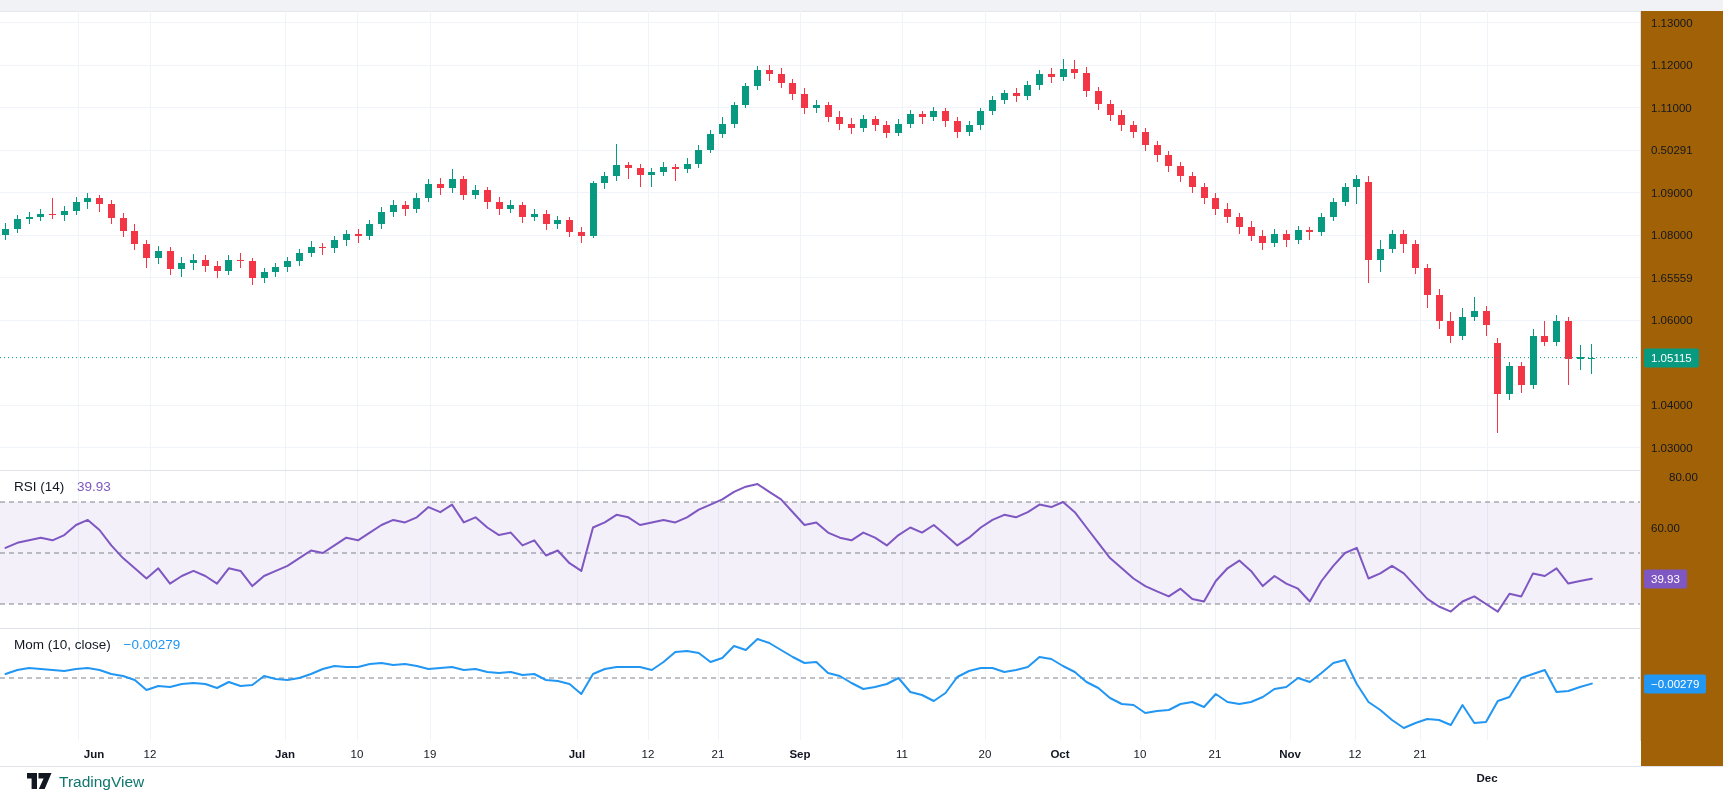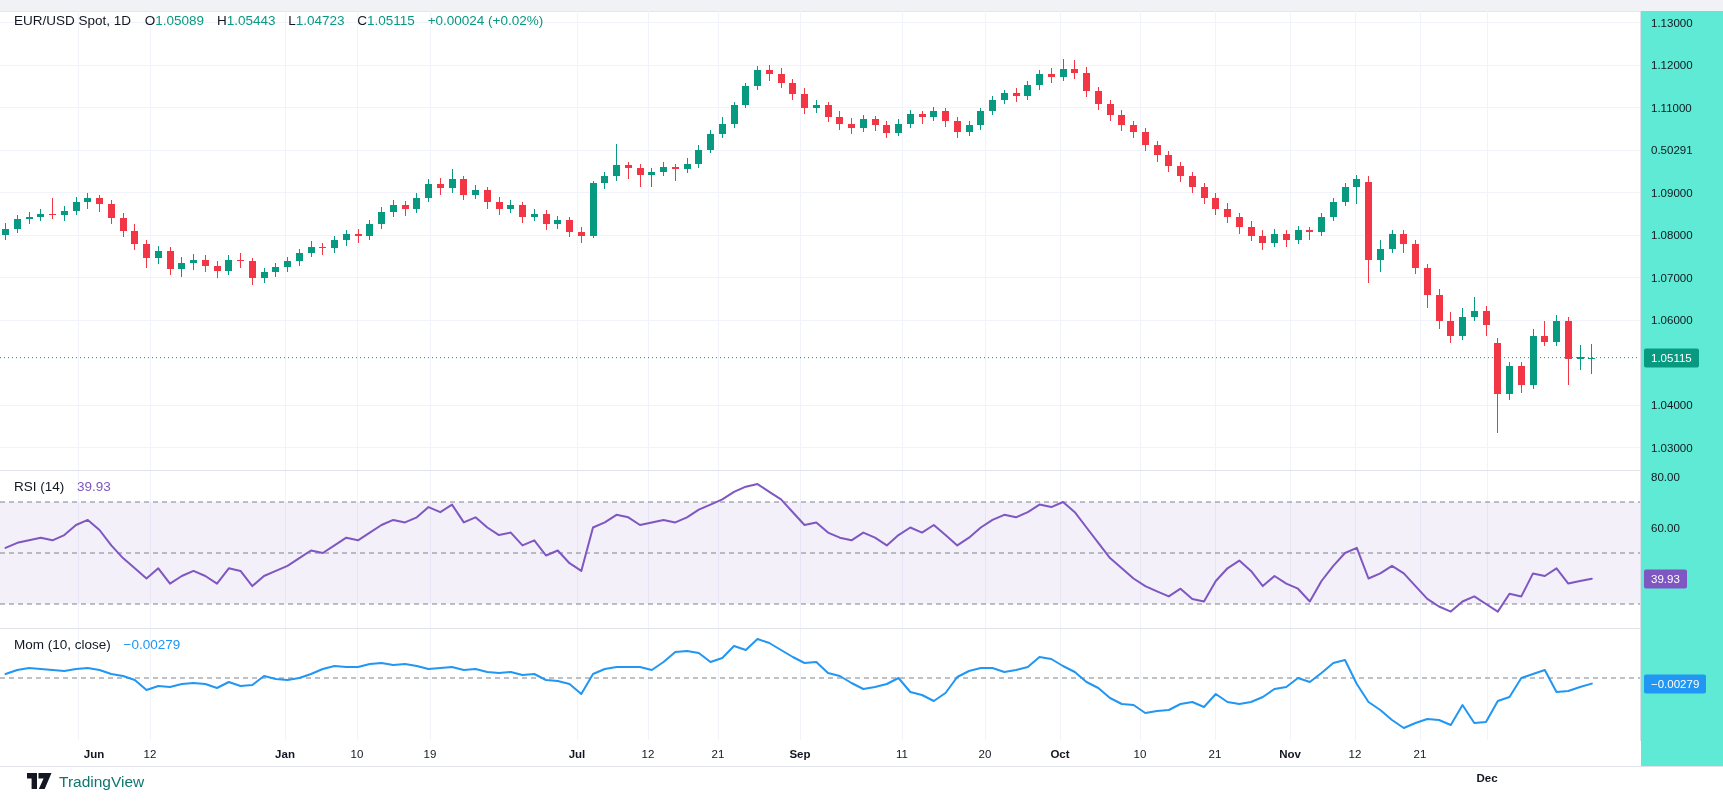--- a/index.html
+++ b/index.html
@@ -6,21 +6,21 @@
     font-family:"Liberation Sans","DejaVu Sans",sans-serif;-webkit-font-smoothing:antialiased;}
   #app{position:relative;width:1723px;height:803px;background:#fff;}
   .topstrip{position:absolute;left:0;top:0;width:1723px;height:11px;background:#f0f2f5;border-bottom:1px solid #e4e7ee;}
   #chart-svg{position:absolute;left:0;top:0;}
   .legend{position:absolute;left:14px;font-size:13.5px;color:#131722;white-space:nowrap;z-index:5;}
   .legend .sym{font-weight:500;margin-right:10px;}
   .legend .lbl{color:#131722;}
   .legend .grn{color:#089981;margin-right:9px;}
   .legend .pur{color:#7e57c2;margin-left:9px;}
   .legend .blu{color:#2196f3;margin-left:9px;}
-  .axis-area{position:absolute;left:1640px;top:11px;width:83px;height:755px;border-left:1px solid #dde0e7;background:#5eead4;z-index:4;}
+  .axis-area{position:absolute;left:1640px;top:11px;width:83px;height:755px;border-left:1px solid #dde0e7;background:#a16207;z-index:4;}
   .axis-label{position:absolute;left:10px;transform:translateY(-50%);font-size:11.5px;color:#131722;white-space:nowrap;}
   .badge{position:absolute;left:3px;transform:translateY(-50%);color:#fff;font-size:11.5px;line-height:19px;
     padding:0 7px;border-radius:2px;white-space:nowrap;z-index:6;}
   .sep{position:absolute;left:0;width:1641px;height:1px;background:#e0e3eb;z-index:3;}
   .time-axis{position:absolute;left:0;top:741px;width:1641px;height:25px;background:#fff;z-index:4;}
   .time-label{position:absolute;top:7px;transform:translateX(-50%);font-size:11.5px;color:#131722;}
   .time-label.bold{font-weight:700;}
   .brand{position:absolute;left:27px;top:771px;display:flex;align-items:center;gap:7px;z-index:5;}
   .brand-text{font-size:15.5px;font-weight:500;color:#0f766e;}
 </style>
@@ -336,28 +336,20 @@
         <line x1="1580" x2="1580" y1="344.6499999999994" y2="370.14999999999947" stroke="#089981" stroke-width="1" shape-rendering="crispEdges"></line>
         <rect x="1576.5" y="357.3999999999999" width="7" height="1.699999999999818" fill="#089981" shape-rendering="crispEdges"></rect>
         <line x1="1591.75" x2="1591.75" y1="343.6724999999996" y2="374.2724999999991" stroke="#089981" stroke-width="1" shape-rendering="crispEdges"></line>
         <rect x="1588.25" y="357.61249999999944" width="7" height="1.5" fill="#089981" shape-rendering="crispEdges"></rect>
       </g>
       <polyline points="5.5,547.9 17.3,542.8 29.0,540.3 40.8,537.7 52.5,540.3 64.3,535.1 76.0,525.0 87.8,519.9 99.5,530.0 111.3,545.4 123.0,558.1 134.8,568.3 146.5,578.5 158.3,568.3 170.0,583.6 181.8,576.0 193.5,570.9 205.3,576.0 217.0,583.6 228.8,568.3 240.5,570.9 252.3,586.1 264.0,576.0 275.8,570.9 287.5,565.8 299.3,558.1 311.0,550.5 322.8,553.0 334.5,545.4 346.3,537.7 358.0,540.3 369.8,532.6 381.5,525.0 393.3,519.9 405.0,522.4 416.8,517.3 428.5,507.1 440.3,512.2 452.0,504.6 463.8,522.4 475.5,517.3 487.3,527.5 499.0,535.1 510.8,532.6 522.5,545.4 534.3,540.3 546.0,555.5 557.8,550.5 569.5,563.2 581.3,570.9 593.0,527.5 604.8,522.4 616.5,514.8 628.3,517.3 640.0,525.0 651.8,522.4 663.5,519.9 675.3,522.4 687.0,517.3 698.8,509.6 710.5,504.6 722.3,499.4 734.0,491.8 745.8,486.7 757.5,484.1 769.3,491.8 781.0,499.4 792.8,512.2 804.5,525.0 816.3,522.4 828.0,532.6 839.8,537.7 851.5,540.3 863.3,532.6 875.0,537.7 886.8,545.4 898.5,535.1 910.3,527.5 922.0,532.6 933.8,525.0 945.5,535.1 957.3,545.4 969.0,537.7 980.8,527.5 992.5,519.9 1004.3,514.8 1016.0,517.3 1027.8,512.2 1039.5,504.6 1051.3,507.1 1063.0,502.0 1074.8,512.2 1086.5,527.5 1098.3,542.8 1110.0,558.1 1121.8,568.3 1133.5,578.5 1145.3,586.1 1157.0,591.3 1168.8,596.4 1180.5,588.7 1192.3,598.9 1204.0,601.5 1215.8,581.0 1227.5,568.3 1239.3,560.6 1251.0,570.9 1262.8,586.1 1274.5,576.0 1286.3,583.6 1298.0,588.7 1309.8,601.5 1321.5,581.0 1333.3,565.8 1345.0,553.0 1356.8,547.9 1368.5,578.5 1380.3,573.4 1392.0,565.8 1403.8,573.4 1415.5,586.1 1427.3,598.9 1439.0,606.5 1450.8,611.6 1462.5,601.5 1474.3,596.4 1486.0,604.0 1497.8,611.6 1509.5,593.8 1521.3,596.4 1533.0,573.4 1544.8,576.0 1556.5,568.3 1568.3,583.6 1580.0,581.0 1591.8,578.7" fill="none" stroke="#7e57c2" stroke-width="2" stroke-linejoin="round" stroke-linecap="round"></polyline>
       <polyline points="5.5,674.0 17.3,670.0 29.0,668.0 40.8,669.0 52.5,670.0 64.3,671.0 76.0,669.0 87.8,668.0 99.5,670.0 111.3,674.0 123.0,676.0 134.8,680.0 146.5,690.0 158.3,686.0 170.0,687.0 181.8,684.0 193.5,683.0 205.3,684.0 217.0,688.0 228.8,682.0 240.5,686.0 252.3,685.0 264.0,676.0 275.8,679.0 287.5,680.0 299.3,678.0 311.0,674.0 322.8,669.0 334.5,666.0 346.3,667.0 358.0,667.0 369.8,664.0 381.5,663.0 393.3,665.0 405.0,664.0 416.8,666.0 428.5,669.0 440.3,668.0 452.0,667.0 463.8,670.0 475.5,669.0 487.3,672.0 499.0,673.0 510.8,672.0 522.5,675.0 534.3,674.0 546.0,680.0 557.8,681.0 569.5,684.0 581.3,694.0 593.0,674.0 604.8,669.0 616.5,667.0 628.3,667.0 640.0,667.0 651.8,670.0 663.5,662.0 675.3,652.0 687.0,651.0 698.8,653.0 710.5,662.0 722.3,658.0 734.0,646.0 745.8,650.0 757.5,639.0 769.3,643.0 781.0,650.0 792.8,657.0 804.5,663.0 816.3,662.0 828.0,673.0 839.8,676.0 851.5,683.0 863.3,689.0 875.0,687.0 886.8,684.0 898.5,678.0 910.3,692.0 922.0,695.0 933.8,701.0 945.5,693.0 957.3,677.0 969.0,671.0 980.8,668.0 992.5,668.0 1004.3,672.0 1016.0,670.0 1027.8,667.0 1039.5,657.0 1051.3,659.0 1063.0,666.0 1074.8,672.0 1086.5,682.0 1098.3,688.0 1110.0,698.0 1121.8,704.0 1133.5,705.0 1145.3,713.0 1157.0,711.0 1168.8,710.0 1180.5,704.0 1192.3,702.0 1204.0,707.0 1215.8,694.0 1227.5,702.0 1239.3,704.0 1251.0,702.0 1262.8,697.0 1274.5,689.0 1286.3,687.0 1298.0,678.0 1309.8,682.0 1321.5,673.0 1333.3,663.0 1345.0,660.0 1356.8,684.0 1368.5,702.0 1380.3,710.0 1392.0,720.0 1403.8,728.0 1415.5,723.0 1427.3,719.0 1439.0,720.0 1450.8,725.0 1462.5,705.0 1474.3,723.0 1486.0,722.0 1497.8,701.0 1509.5,697.0 1521.3,678.0 1533.0,674.0 1544.8,670.0 1556.5,692.0 1568.3,691.0 1580.0,687.0 1591.8,683.6" fill="none" stroke="#2196f3" stroke-width="2" stroke-linejoin="round" stroke-linecap="round"></polyline>
       <line x1="0" y1="357.61249999999944" x2="1640" y2="357.61249999999944" stroke="#089981" stroke-width="1" stroke-dasharray="1,3"></line>
     </svg>
 
-  <div class="legend" style="top:13px;">
-    <span class="sym">EUR/USD Spot, 1D</span>
-    <span class="lbl">O</span><span class="grn">1.05089</span>
-    <span class="lbl">H</span><span class="grn">1.05443</span>
-    <span class="lbl">L</span><span class="grn">1.04723</span>
-    <span class="lbl">C</span><span class="grn">1.05115</span>
-    <span class="grn">+0.00024 (+0.02%)</span>
-  </div>
 
   <div class="legend" style="top:479px;">
     <span>RSI (14)</span>
     <span class="pur">39.93</span>
   </div>
 
   <div class="legend" style="top:637px;">
     <span>Mom (10, close)</span>
     <span class="blu">−0.00279</span>
   </div>
@@ -366,25 +358,25 @@
   <div class="sep" style="top:628px;"></div>
   <div class="sep" style="top:766px;left:0;width:1723px;"></div>
 
   <div class="axis-area" id="axis-area">
       <div class="axis-label" style="top: 11.5px;">1.13000</div>
       <div class="axis-label" style="top: 54px;">1.12000</div>
       <div class="axis-label" style="top: 96.5px;">1.11000</div>
       <div class="axis-label" style="top: 139px;">0.50291</div>
       <div class="axis-label" style="top: 181.5px;">1.09000</div>
       <div class="axis-label" style="top: 224px;">1.08000</div>
-      <div class="axis-label" style="top: 266.5px;">1.07000</div>
+      <div class="axis-label" style="top: 266.5px;">1.65559</div>
       <div class="axis-label" style="top: 309px;">1.06000</div>
       <div class="axis-label" style="top: 394px;">1.04000</div>
       <div class="axis-label" style="top: 436.5px;">1.03000</div>
-      <div class="axis-label" style="top: 465.5px;">80.00</div>
+      <div class="axis-label" style="top: 465.5px; margin-left: 18px;">80.00</div>
       <div class="axis-label" style="top: 516.5px;">60.00</div>
       <div class="badge" style="top: 346.612px; background: rgb(8, 153, 129);">1.05115</div>
       <div class="badge" style="top: 567.678px; background: rgb(126, 87, 194);">39.93</div>
       <div class="badge" style="top: 672.58px; background: rgb(33, 150, 243);">−0.00279</div>
     </div>
 
   <div class="time-axis" id="time-axis">
       <div class="time-label bold" style="left: 78px; margin-left: 16px;">Jun</div>
       <div class="time-label" style="left: 150px;">12</div>
       <div class="time-label bold" style="left: 285px;">Jan</div>

